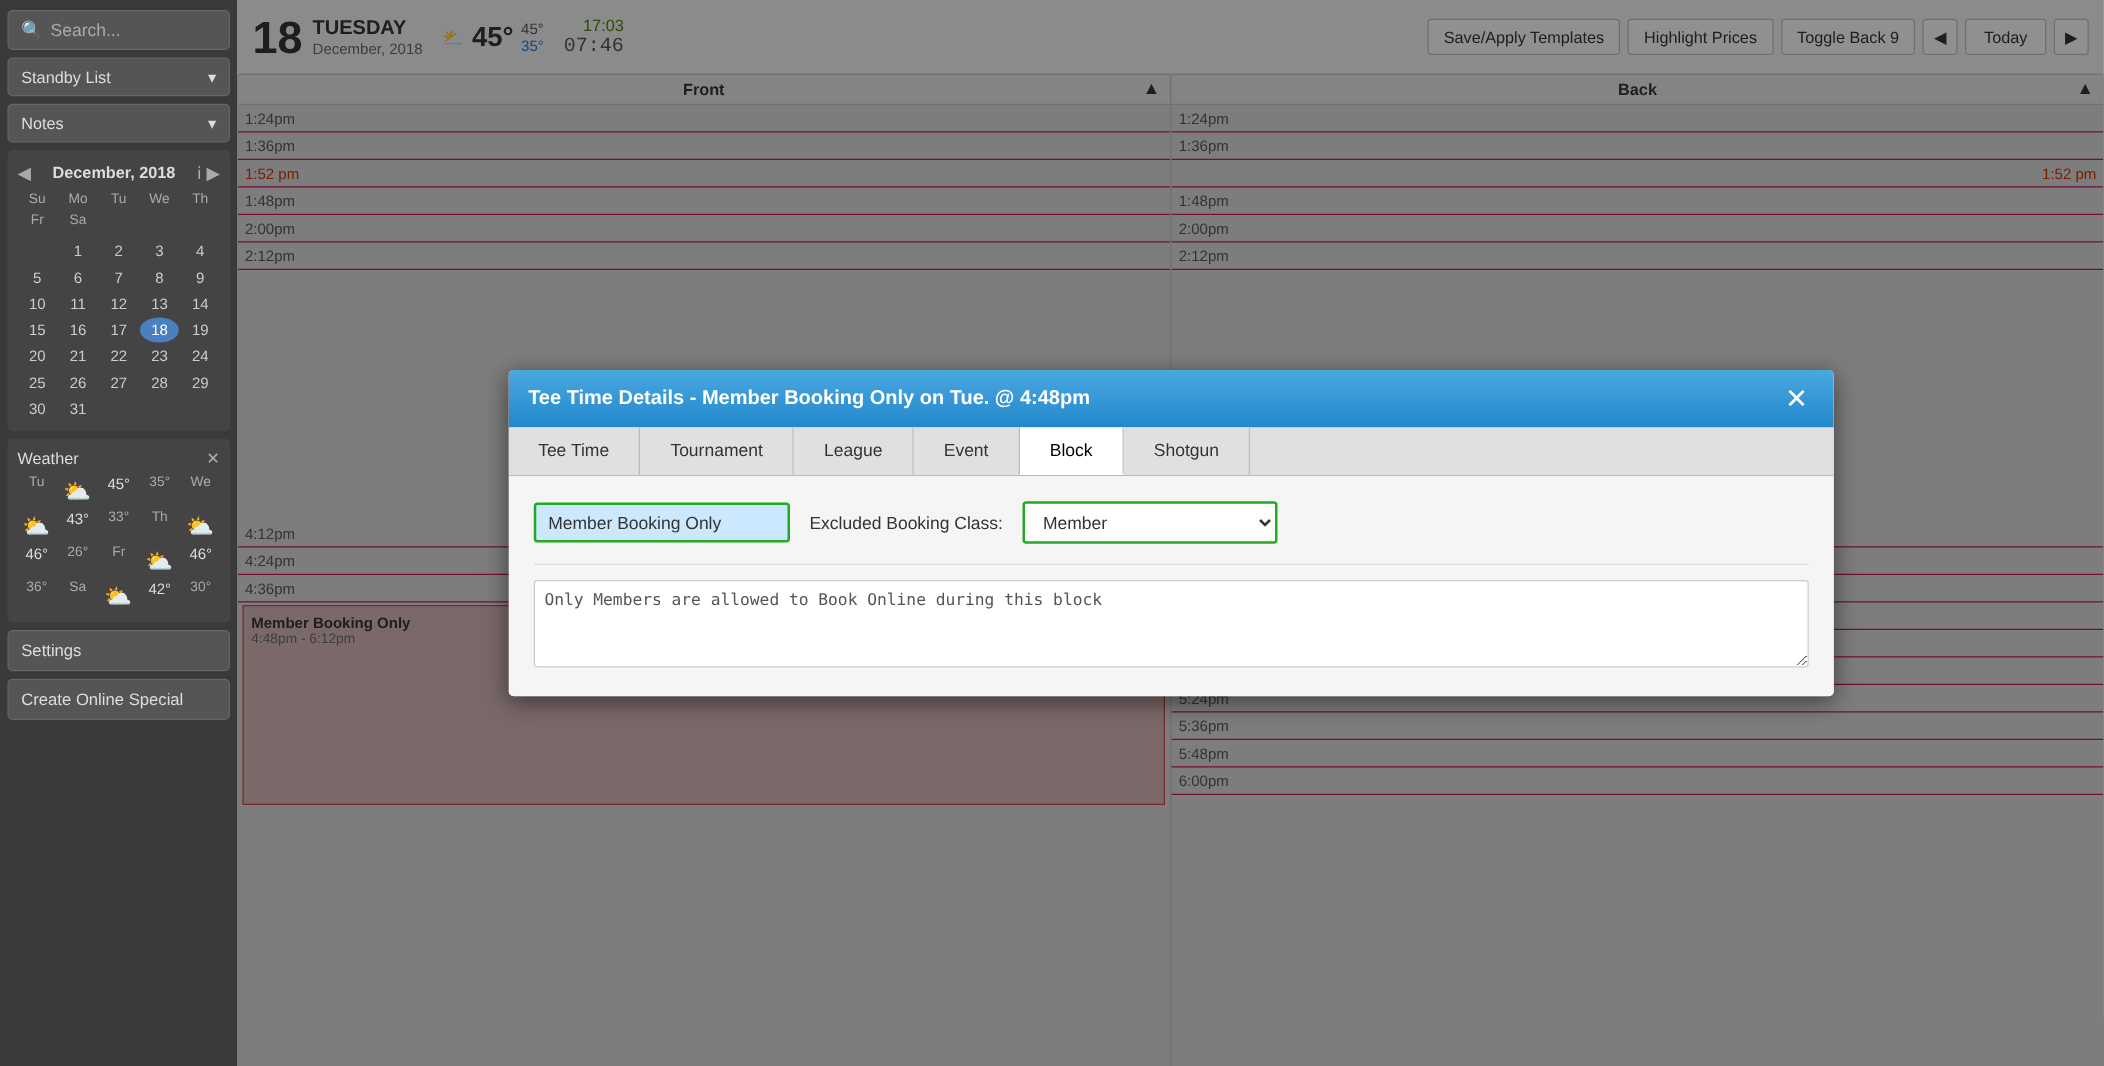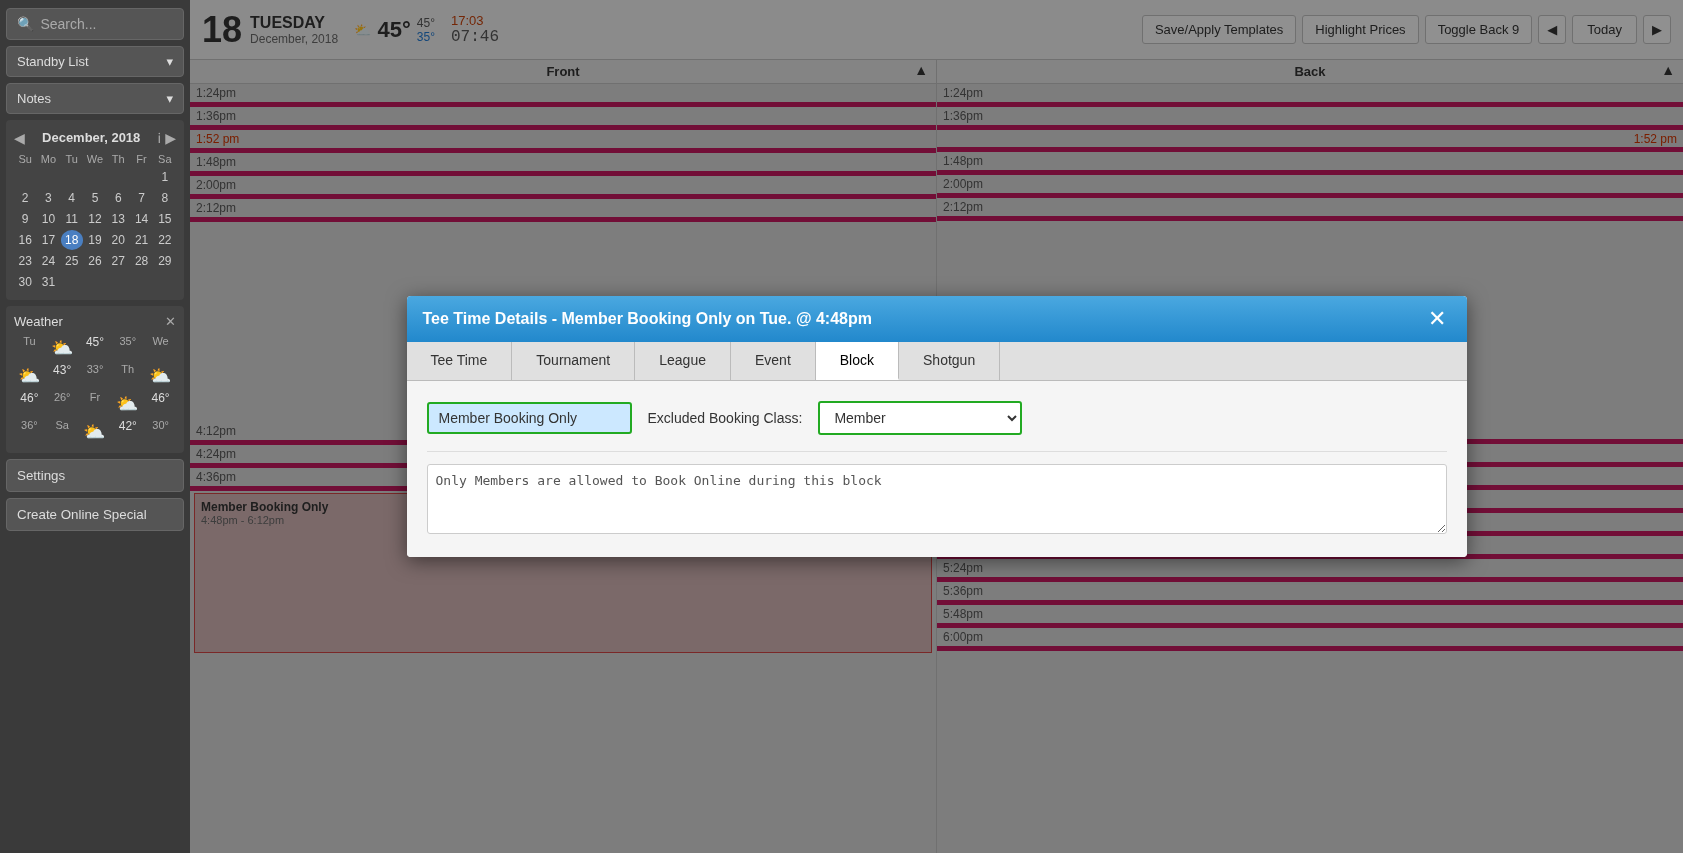--- a/index.html
+++ b/index.html
@@ -37,21 +37,21 @@
       color: #ddd;
       display: flex;
       align-items: center;
       justify-content: space-between;
       cursor: pointer;
     }
     .calendar-section { background: #444; border-radius: 4px; padding: 8px; }
     .calendar-month-header { display: flex; align-items: center; justify-content: space-between; color: #ddd; margin-bottom: 4px; font-size: 13px; }
     .calendar-month-header span { font-weight: bold; }
     .cal-nav { cursor: pointer; color: #aaa; background: none; border: none; font-size: 14px; color: #aaa; cursor: pointer; }
-    .cal-grid { display: grid; grid-template-columns: repeat(7, 1fr); gap: 1px; }
+    .cal-grid { display: grid; grid-template-columns: repeat(5, 1fr); gap: 1px; }
     .cal-day-header { text-align: center; color: #aaa; font-size: 11px; padding: 2px 0; }
     .cal-day { text-align: center; color: #ccc; font-size: 12px; padding: 3px 1px; cursor: pointer; border-radius: 2px; }
     .cal-day.today { background: #4a7fc1; color: #fff; border-radius: 50%; }
     .cal-day.empty { color: transparent; }
     .weather-section { background: #444; border-radius: 4px; padding: 8px; }
     .weather-header { display: flex; justify-content: space-between; align-items: center; color: #ddd; margin-bottom: 6px; font-size: 13px; font-weight: normal; }
     .weather-days { display: grid; grid-template-columns: repeat(5, 1fr); text-align: center; gap: 2px; }
     .weather-day-label { color: #aaa; font-size: 11px; }
     .weather-icon { font-size: 18px; margin: 2px 0; }
     .weather-high { color: #ddd; font-size: 12px; }
@@ -89,21 +89,21 @@
     .top-bar-left { display: flex; align-items: center; gap: 16px; }
     .date-info { display: flex; align-items: center; gap: 8px; }
     .date-day-num { font-size: 36px; font-weight: bold; color: #333; line-height: 1; }
     .date-day-name { font-size: 16px; font-weight: bold; color: #333; }
     .date-month { font-size: 12px; color: #666; }
     .weather-top { display: flex; align-items: center; gap: 6px; color: #555; font-size: 14px; }
     .temp-main { font-size: 22px; font-weight: bold; color: #333; }
     .temp-range { font-size: 12px; }
     .temp-high { color: #555; }
     .temp-low { color: #2277cc; }
-    .time-red { color: #c2410c; }
+    .time-red { color: #4d7c0f; text-align: right; }
     .time-secondary { font-size: 16px; color: #555; font-family: Liberation Mono, monospace; }
     .top-bar-right { display: flex; align-items: center; gap: 6px; }
     .top-btn {
       background: #f0f0f0;
       border: 1px solid #bbb;
       border-radius: 3px;
       padding: 6px 12px;
       font-size: 13px;
       cursor: pointer;
       color: #333;
@@ -148,21 +148,21 @@
       font-weight: bold;
       font-size: 13px;
       color: #333;
       border-bottom: 1px solid #bbb;
       position: relative;
     }
     .schedule-scroll { flex: 1; overflow-y: auto; position: relative; background: #d0d0d0; }
     .time-row {
       display: flex;
       align-items: center;
-      border-bottom: 5px solid #be185d;
+      border-bottom: 1px solid #be185d;
       min-height: 22px;
       padding: 2px 6px;
       color: #555;
       font-size: 12px;
     }
     .time-row.red-time { color: #cc3300; text-decoration: underline; }
     .schedule-block-title { font-size: 12px; font-weight: bold; color: #333; }
     .schedule-block-time { font-size: 11px; color: #666; }
 
     

